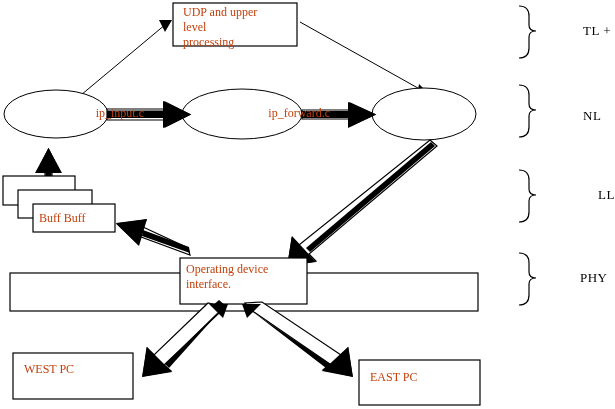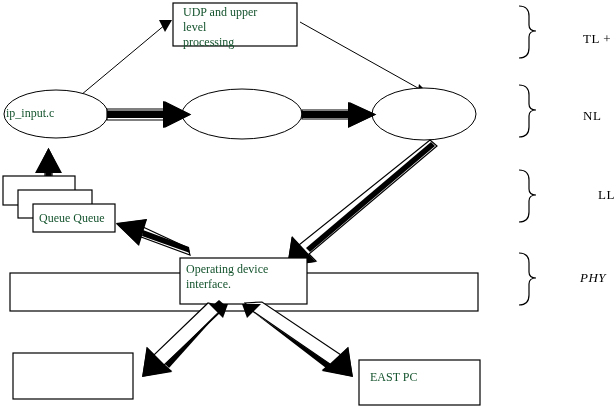--- a/index.html
+++ b/index.html
@@ -18,39 +18,40 @@
   }
   #svg-layer {
     position: absolute;
     left: 0;
     top: 0;
     width: 615px;
     height: 409px;
   }
   .node-text {
     position: absolute;
-    color: #14532d;
+    color: #c2410c;
     font-family: "Liberation Serif", "DejaVu Serif", serif;
     font-size: 12px;
     line-height: 15px;
     white-space: pre-line;
     pointer-events: none;
   }
   .layer-label {
     position: absolute;
     color: #000000;
     font-family: "Liberation Serif", "DejaVu Serif", serif;
     font-size: 13px;
     letter-spacing: 0.5px;
   }
   .box-label {
     text-align: left;
   }
   .ellipse-label {
-    text-align: left;
+    text-align: right;
+    padding-left: 38px;
   }
 </style>
 </head>
 <body>
 
 <div id="canvas">
 
   <svg id="svg-layer" viewBox="0 0 615 409">
 
     <g>
@@ -141,29 +142,31 @@
     </g>
 
   </svg>
 
   <div class="node-text box-label" style="left:183px; top:5px; width:115px;">UDP and upper
 level
 processing</div>
 
   <div class="node-text ellipse-label" style="left:6px; top:106px; width:100px;">ip_input.c</div>
 
+  <div class="node-text ellipse-label" style="left:192px; top:106px; width:100px;">ip_forward.c</div>
 
 
-  <div class="node-text box-label" style="left:39px; top:211px; width:76px;">Queue Queue</div>
+  <div class="node-text box-label" style="left:39px; top:211px; width:76px;">Buff Buff</div>
 
   <div class="node-text box-label" style="left:186px; top:262px; width:120px;">Operating device
 interface.</div>
 
 
+  <div class="node-text box-label" style="left:24px; top:362px; width:100px;">WEST PC</div>
 
   <div class="node-text box-label" style="left:370px; top:370px; width:100px;">EAST PC</div>
 
-  <div class="layer-label" style="left:583px; top:23px;margin-top:8px;">TL +</div>
+  <div class="layer-label" style="left:583px; top:23px;">TL +</div>
   <div class="layer-label" style="left:583px; top:108px;">NL</div>
   <div class="layer-label" style="left:598px; top:187px;">LL</div>
-  <div class="layer-label" style="left:580px; top:270px;font-style:italic;">PHY</div>
+  <div class="layer-label" style="left:580px; top:270px;">PHY</div>
 
 </div>
 
 </body></html>

